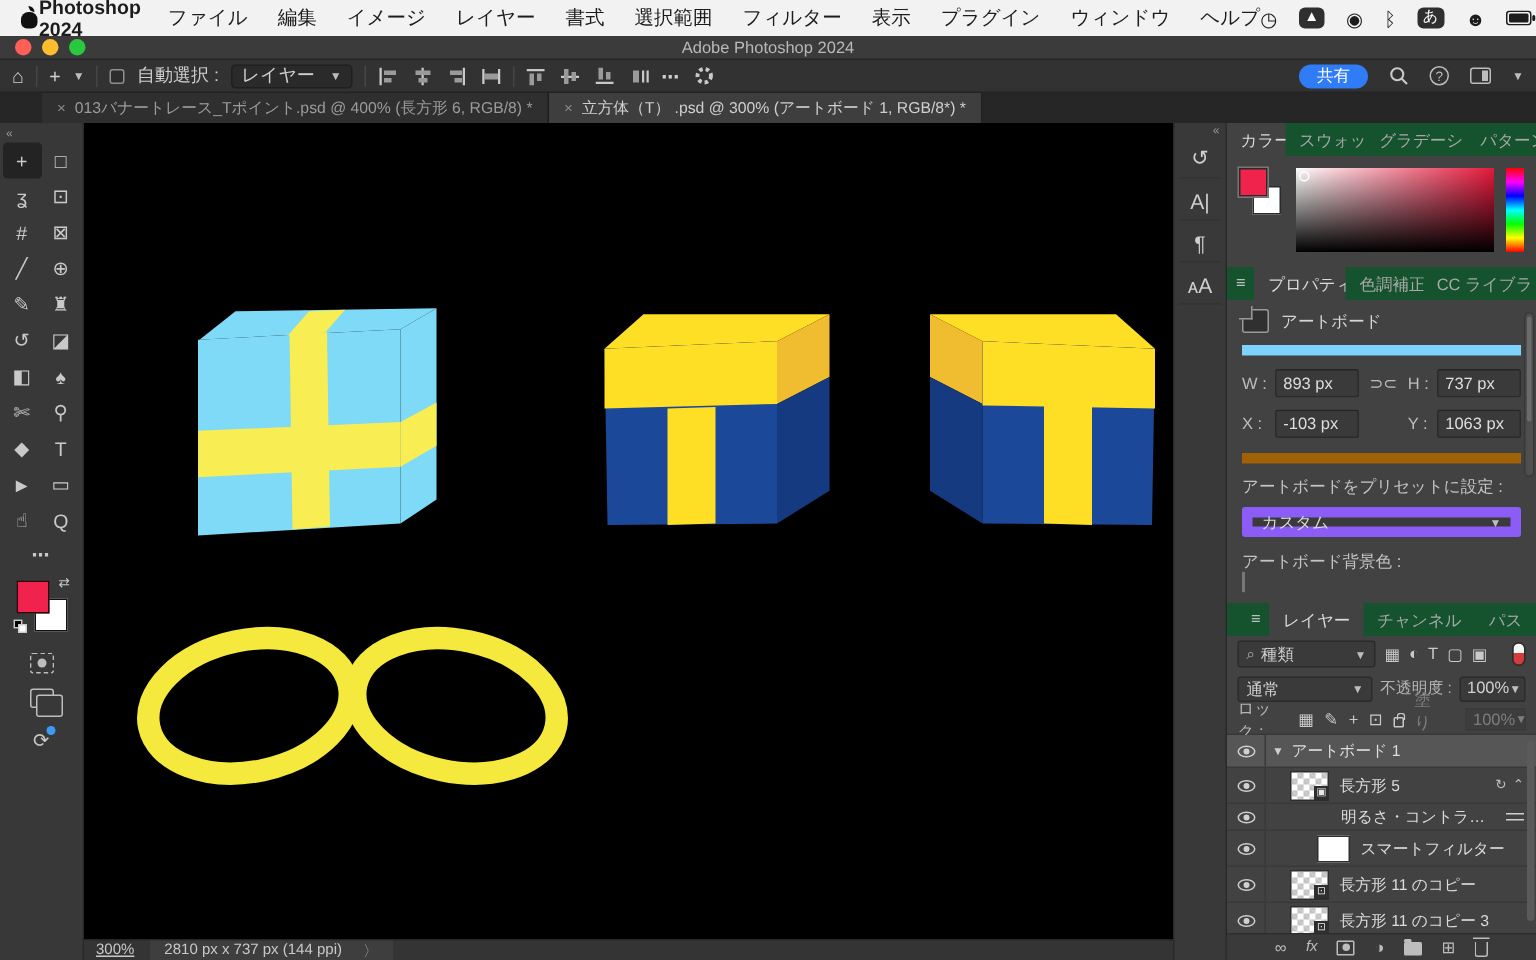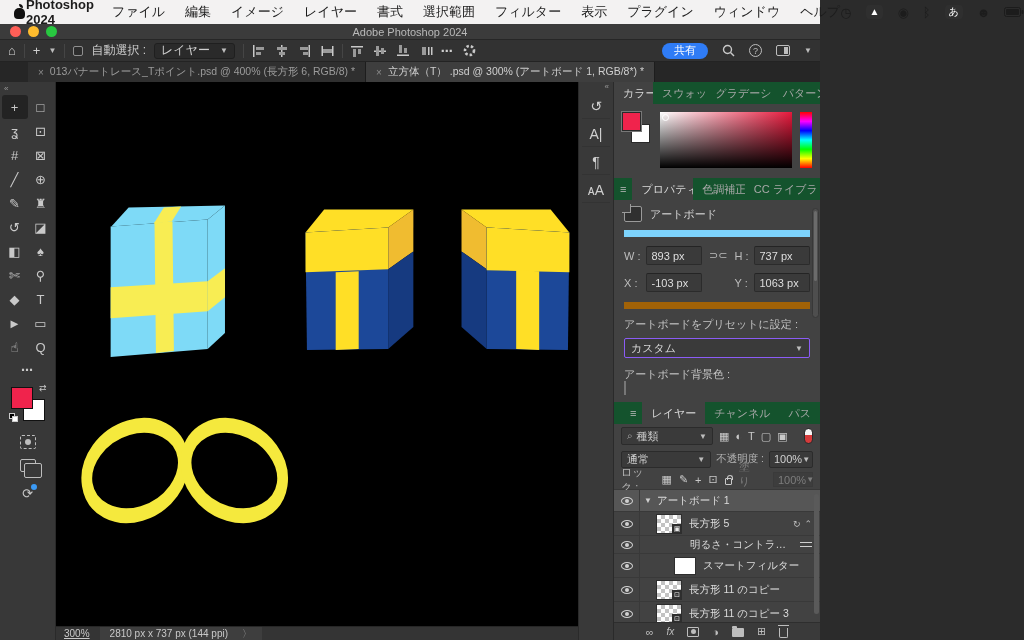--- a/index.html
+++ b/index.html
@@ -1,18 +1,18 @@
 <!DOCTYPE html>
 <html><head>
 <meta charset="utf-8">
 <style>
   * { margin:0; padding:0; box-sizing:border-box; }
   html,body { width:1024px; height:640px; overflow:hidden; }
   body { font-family:"Liberation Sans","DejaVu Sans",sans-serif; background:#2b2b2b; color:#d6d6d6; font-size:12px; -webkit-font-smoothing:antialiased; }
-  .screen { width:820px; height:640px; display:flex; flex-direction:column; }
+  .screen { width:1024px; height:640px; display:flex; flex-direction:column; }
 
   
   .macbar { height:24px; background:#f3f2f2; color:#1c1c1c; display:flex; align-items:center; padding:0 12px; font-size:13px; flex:0 0 auto; }
   .macbar .apple { width:14px; height:14px; margin-right:14px; position:relative; }
   .macbar .apple::before { content:""; position:absolute; left:2px; top:3px; width:11px; height:11px; background:#111; border-radius:5px 5px 4px 4px; }
   .macbar .apple::after { content:""; position:absolute; left:7px; top:-1px; width:4px; height:4px; background:#111; border-radius:0 6px 0 6px; }
   .macbar .appname { font-weight:bold; margin-right:18px; }
   .macbar .mitems { display:flex; gap:20px; }
   .macbar .mitem { white-space:nowrap; }
   .macbar .mright { margin-left:auto; display:flex; align-items:center; gap:14px; font-size:13px; }
@@ -104,21 +104,21 @@
 
   .panel-props .pr-body { padding:6px 10px 8px; position:relative; }
   .pr-objrow { display:flex; align-items:center; gap:8px; padding-bottom:8px; border-bottom:7px solid #7dd3fc; }
   .ab-icon { width:18px; height:16px; border:1px solid #9a9a9a; border-radius:2px; background:#303030; position:relative; }
   .ab-icon::after { content:""; position:absolute; left:-3px; top:-3px; width:8px; height:8px; border-right:1px solid #9a9a9a; border-bottom:1px solid #9a9a9a; background:#424242; }
   .pr-grid { display:grid; grid-template-columns:auto 1fr auto auto 1fr; gap:8px 5px; align-items:center; margin-top:9px; }
   .pr-grid label { color:#bdbdbd; }
   .pfield { background:#3a3a3a; border:1px solid #2b2b2b; border-top-color:#242424; color:#dedede; height:19px; width:100%; padding:0 5px; font-size:11px; font-family:inherit; border-radius:2px; }
   .linkico { color:#bdbdbd; font-size:11px; padding:0 2px; }
   .pr-sec { border-top:7px solid #a16207; margin-top:10px; padding-top:8px; color:#c4c4c4; }
-  .pselect { margin-top:6px; background:#3a3a3a; border:1px solid #8b5cf6; border-radius:2px; height:20px; display:flex; align-items:center; justify-content:space-between; padding:0 6px; color:#dcdcdc; }
+  .pselect { margin-top:6px; background:#3a3a3a; border:7px solid #8b5cf6; border-radius:2px; height:20px; display:flex; align-items:center; justify-content:space-between; padding:0 6px; color:#dcdcdc; }
   .pr-bglabel { margin-top:9px; color:#c4c4c4; }
   .bgswatch { margin-top:5px; width:22px; height:11px; border:1px solid #777; }
   .vscroll { position:absolute; right:1px; top:8px; width:7px; height:110px; border-radius:4px; background:#4e4e4e; border:1px solid #383838; }
   .vscroll i { display:block; margin:2px auto; width:3px; height:70px; border-radius:2px; background:#6b6b6b; }
 
   .panel-layers { flex:1; display:flex; flex-direction:column; min-height:0; }
   .lfilter { height:24px; display:flex; align-items:center; gap:6px; padding:0 7px; flex:0 0 auto; }
   .lsearch { flex:0 0 92px; background:#3a3a3a; border:1px solid #2b2b2b; border-radius:2px; height:18px; display:flex; align-items:center; gap:4px; padding:0 5px; color:#d0d0d0; }
   .lsearch .mag { font-size:10px; color:#aaa; }
   .lsearch .chev { margin-left:auto; }

